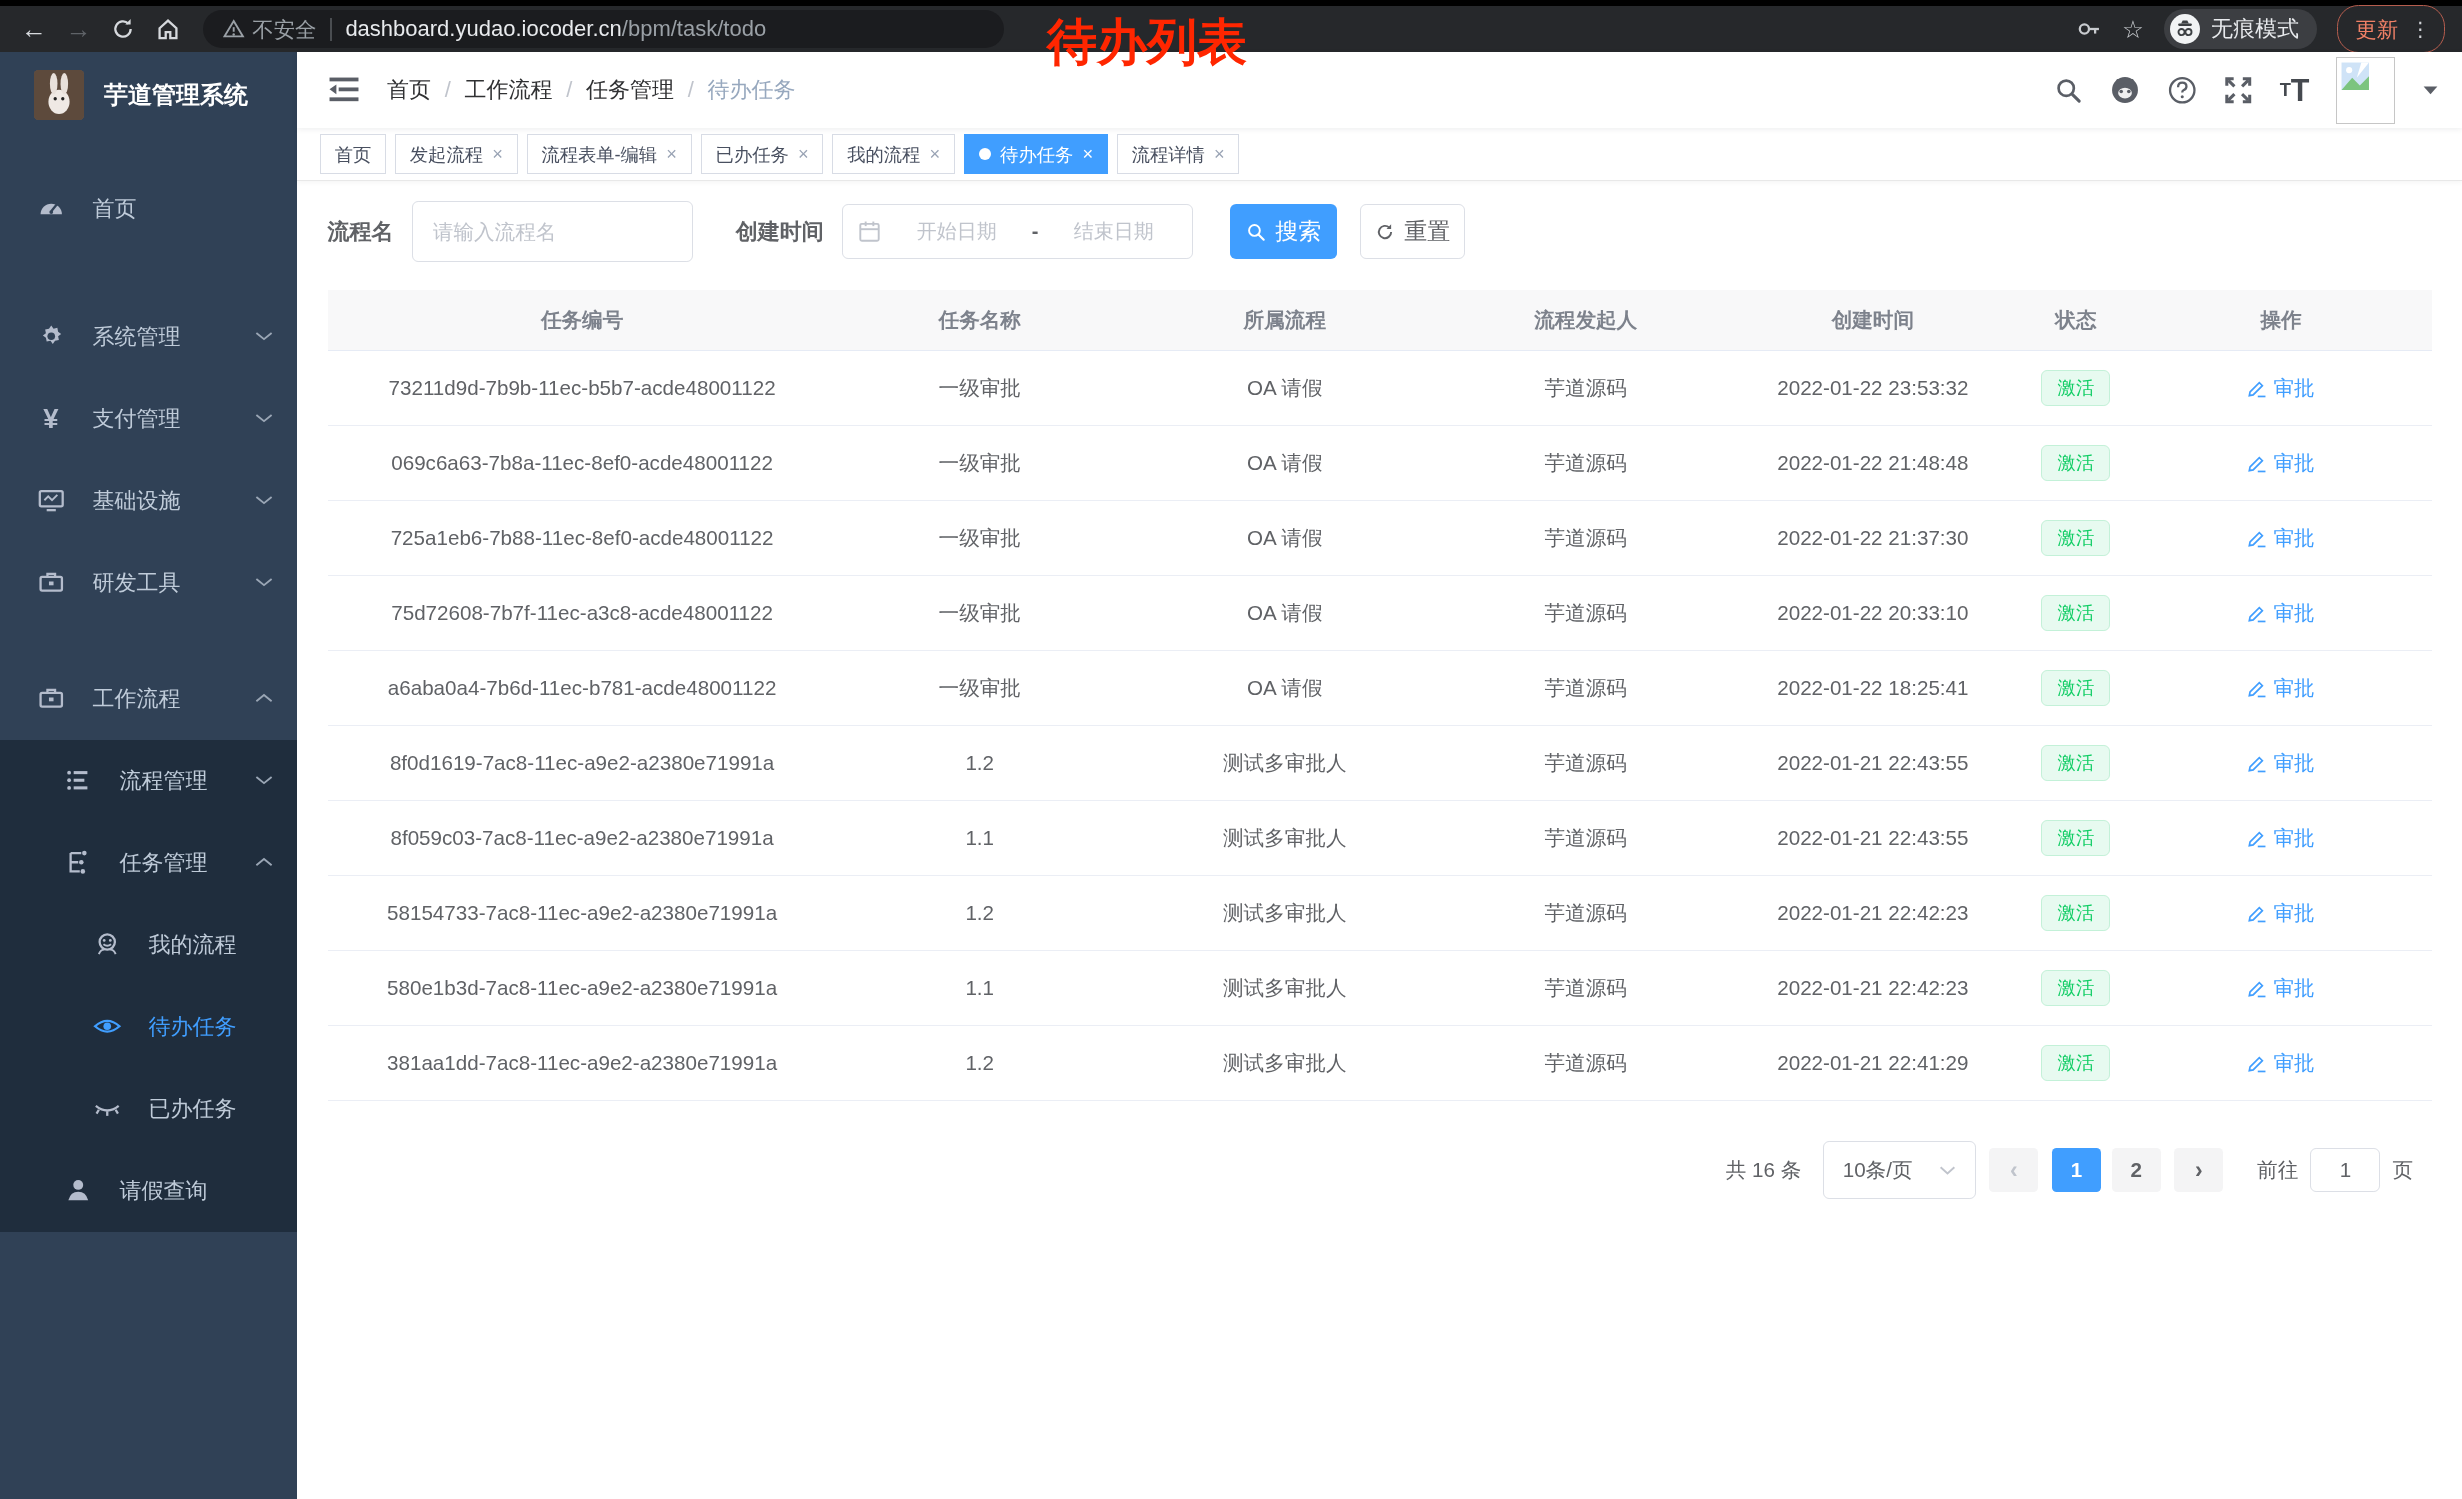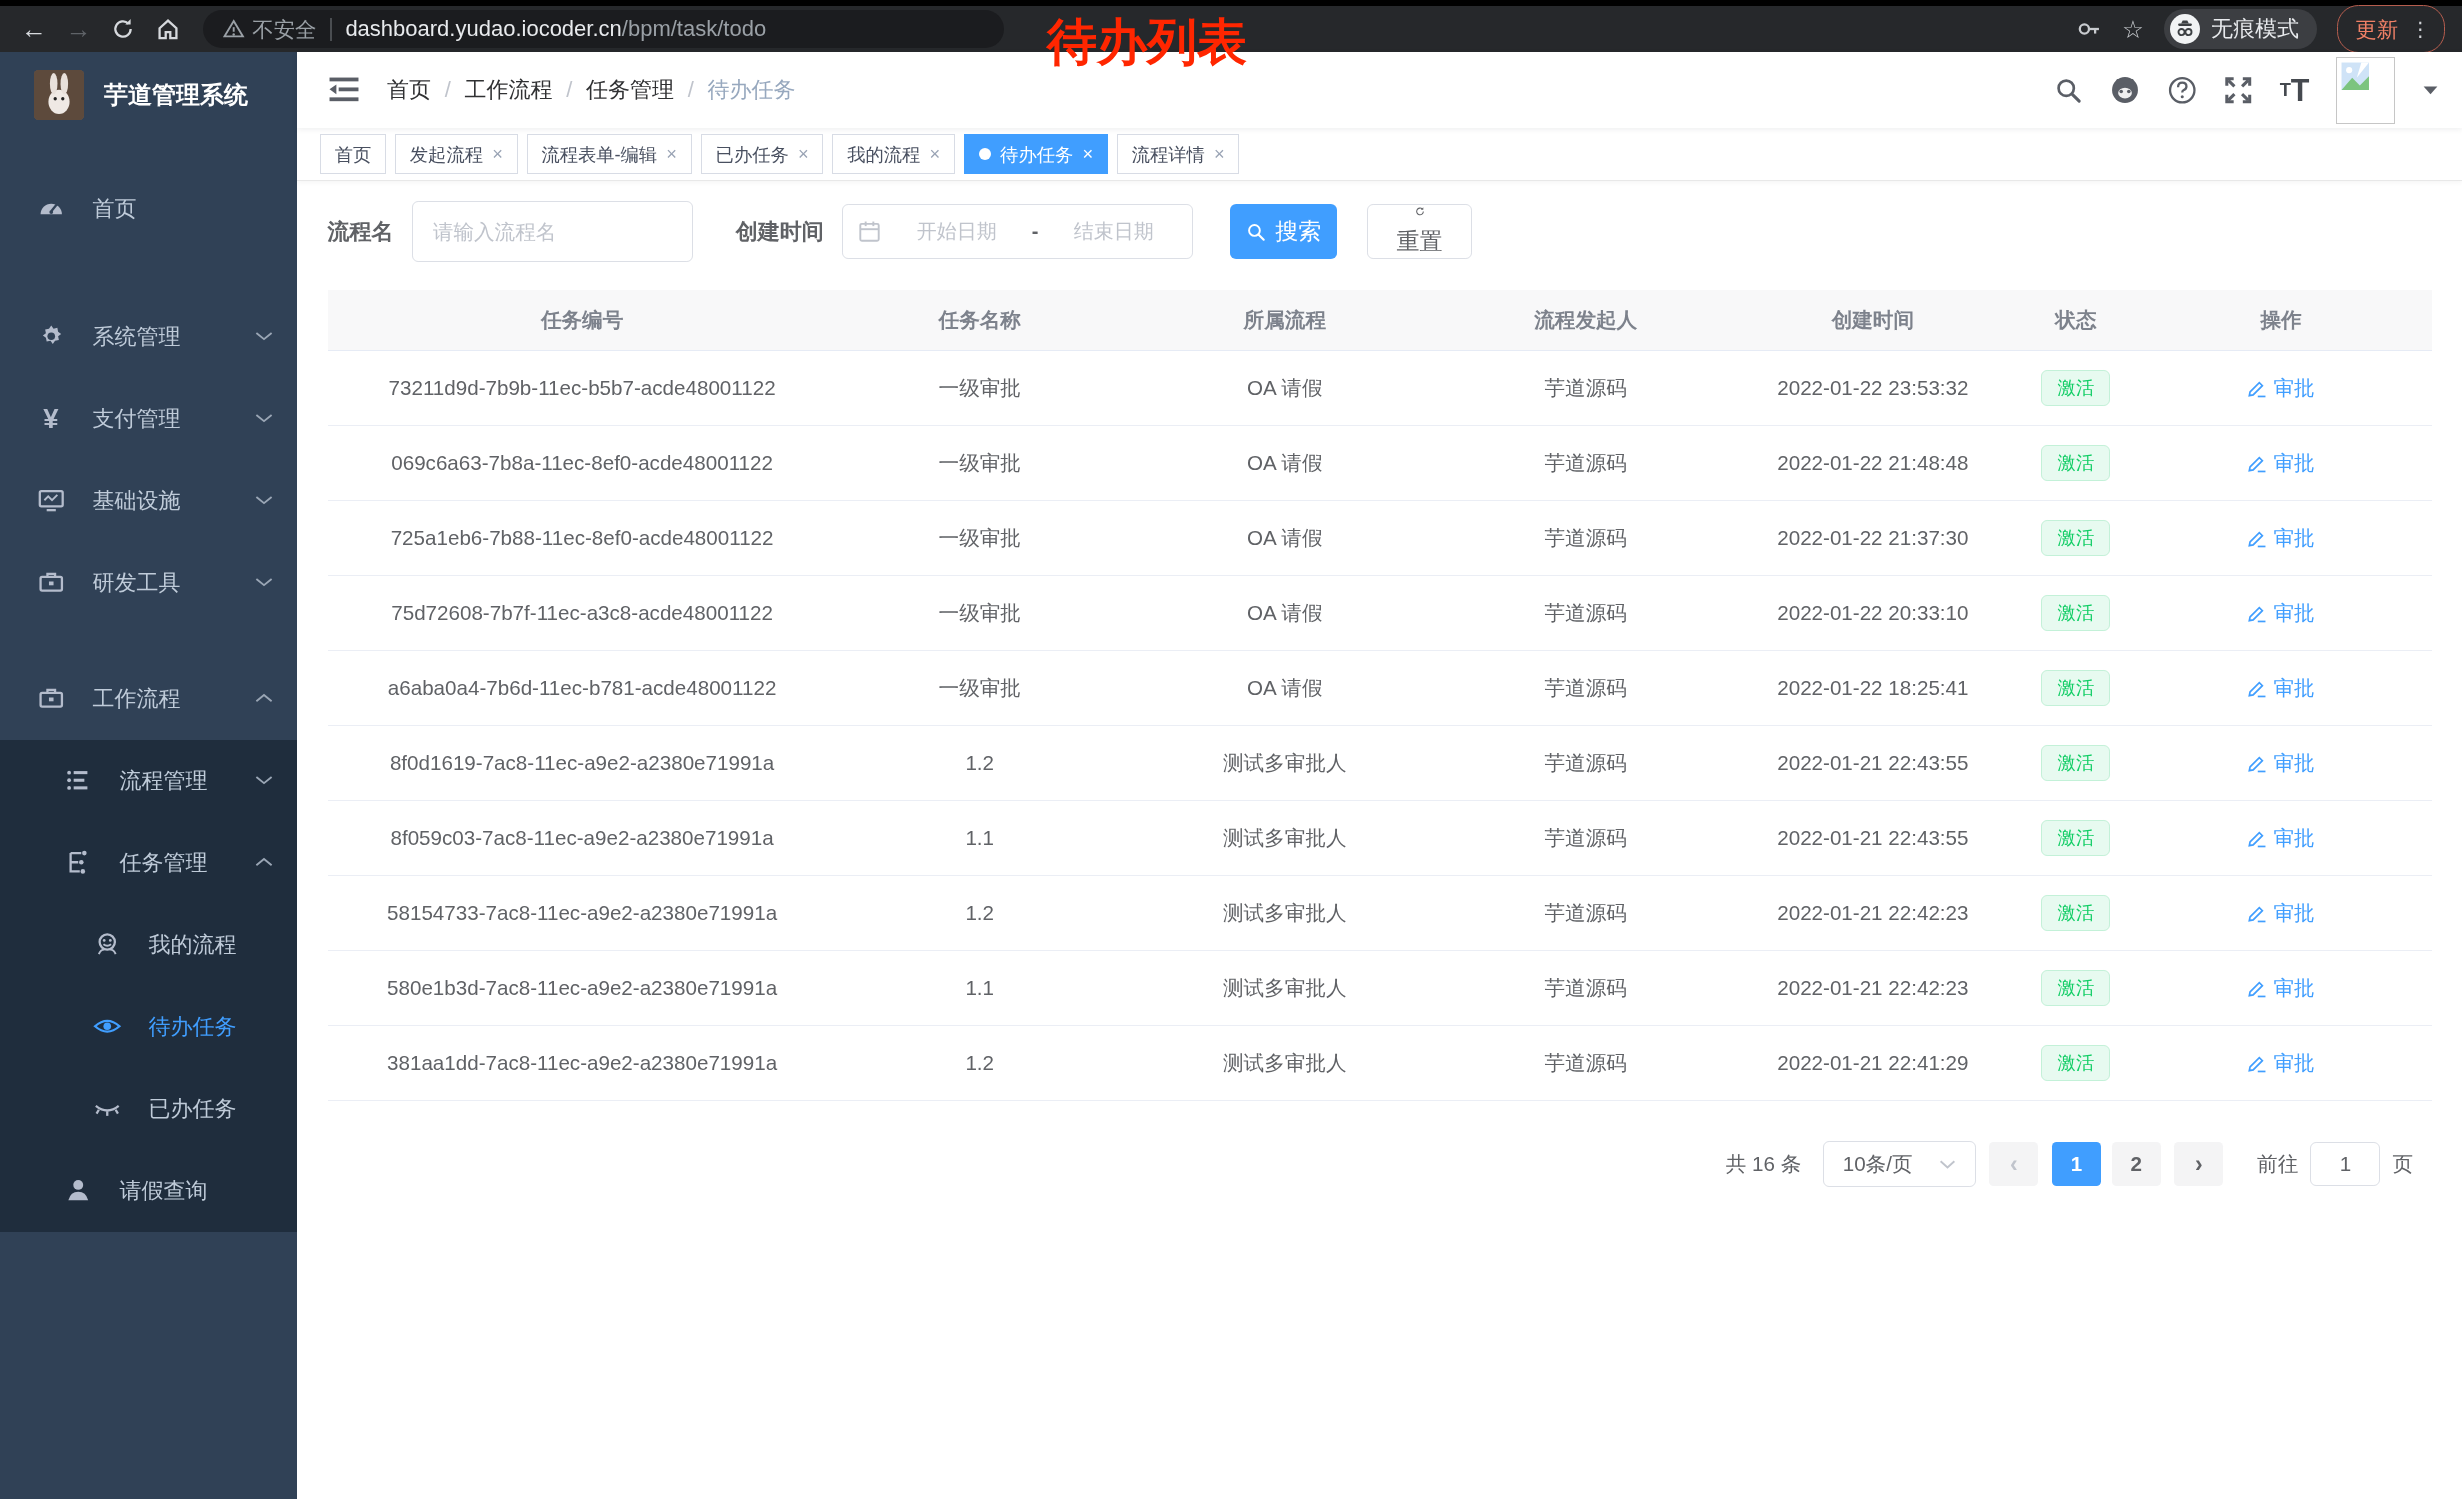--- a/index.html
+++ b/index.html
@@ -92,39 +92,39 @@
   .f-input { width:281px; height:61px; border:1.5px solid #dcdfe6; border-radius:6.1px;
     padding:0 20px; font-size:20.6px; color:#606266; outline:none; }
   .f-input::placeholder { color:#c0c4cc; }
   .time-label { margin-left:43px; }
   .date-range { width:351px; height:55px; border:1.5px solid #dcdfe6; border-radius:6.1px;
     display:flex; align-items:center; padding:0 15.3px; gap:12.2px; color:#c0c4cc; font-size:20px; cursor:text; }
   .date-range .dash { color:#606266; font-weight:700; }
   .btn { display:inline-flex; align-items:center; justify-content:center; gap:9.2px;
     height:55px; border-radius:6.1px; font-size:23px; cursor:pointer; border:1.5px solid transparent; }
   .btn-primary { background:#409eff; color:#fff; width:107px; margin-left:37px; }
-  .btn-plain { background:#fff; color:#606266; border-color:#dcdfe6; width:105px; margin-left:30px;flex-direction:column; }
+  .btn-plain { background:#fff; color:#606266; border-color:#dcdfe6; width:105px; margin-left:23px; }
 
   table.grid { width:100%; border-collapse:collapse; table-layout:fixed; }
   .grid th { background:#f8f8f9; height:61px; font-size:20.6px; font-weight:600; color:#7d828c;
     text-align:center; border-bottom:1.5px solid #e6ebf5; }
   .grid td { height:75px; font-size:20.6px; color:#606266; text-align:center;
     border-bottom:1.5px solid #ebeef5; overflow:hidden; white-space:nowrap; }
   .grid col:nth-child(1){width:24.2%;} .grid col:nth-child(2){width:13.6%;}
   .grid col:nth-child(3){width:15.4%;} .grid col:nth-child(4){width:13.2%;}
   .grid col:nth-child(5){width:14.1%;} .grid col:nth-child(6){width:5.2%;}
   .grid col:nth-child(7){width:14.3%;}
   .badge { display:inline-block; padding:7.6px 15.3px; font-size:18.3px; color:#13ce66;
     background:#e7faf0; border:1.5px solid #c3f1d8; border-radius:6.1px; line-height:1; }
   .approve-link { color:#409eff; cursor:pointer; display:inline-flex; align-items:center; gap:6.1px; }
 
   .pagination { display:flex; align-items:center; justify-content:flex-end; gap:13.7px;
     margin:40px 18.3px 0 0; font-size:20.6px; color:#606266; }
   .pg-total { margin-right:7.6px; }
-  .pg-size { width:153px; height:46px; border:1.5px solid #dcdfe6; border-radius:6.1px;
+  .pg-size { width:153px; height:58px; border:1.5px solid #dcdfe6; border-radius:6.1px;
     display:flex; align-items:center; justify-content:center; gap:26px; color:#606266; cursor:pointer; }
   .pg-size .sel-caret { color:#c0c4cc; }
   .pg-btn { min-width:49px; height:44px; border:none; border-radius:4.6px; background:#f4f4f5;
     color:#606266; font-size:20.6px; font-weight:600; cursor:pointer; }
   .pg-btn.arrow { color:#c0c4cc; font-size:23px; }
   .pg-btn.active { background:#409eff; color:#fff; }
   .pg-goto { display:flex; align-items:center; gap:12.2px; margin-left:20px; }
   .pg-input { width:70px; height:44px; border:1.5px solid #dcdfe6; border-radius:6.1px;
     text-align:center; font-size:20.6px; color:#606266; outline:none; }
 

